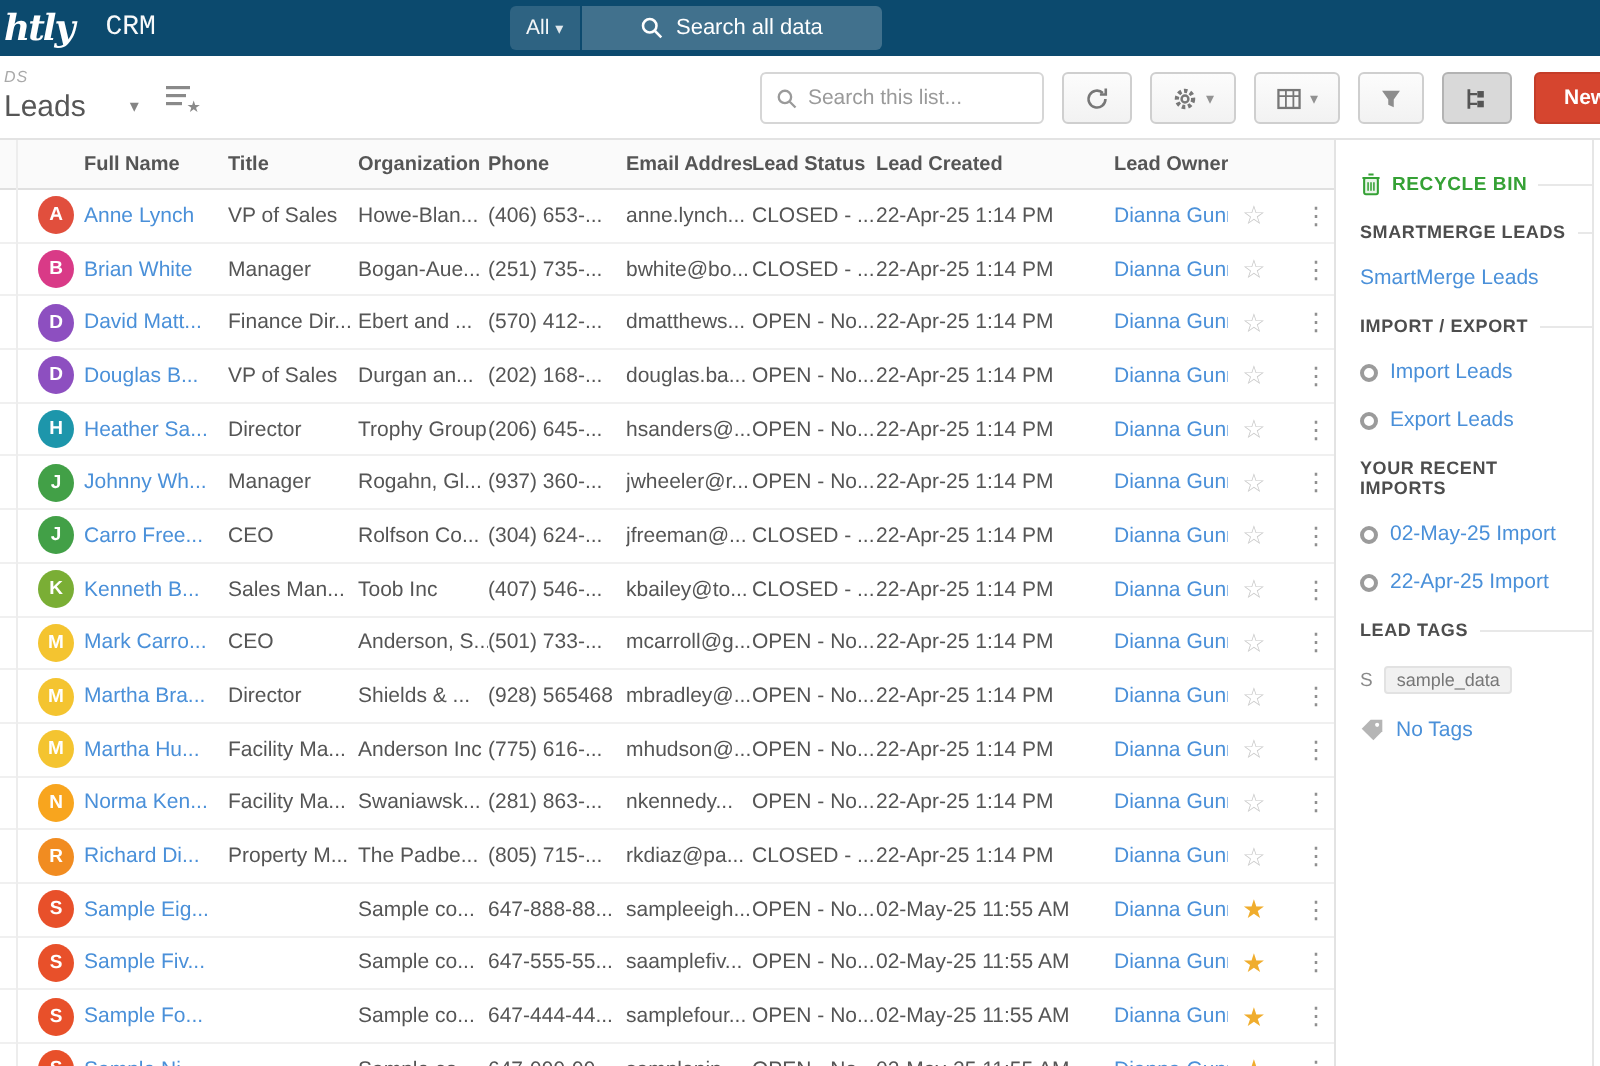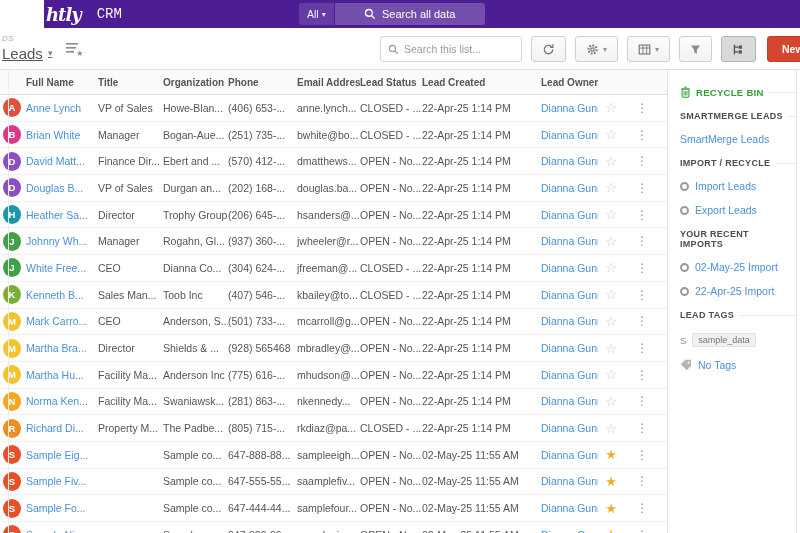--- a/index.html
+++ b/index.html
@@ -1,32 +1,32 @@
 <!DOCTYPE html>
 <html><head>
 <meta charset="utf-8">
 <style>
   * { margin:0; padding:0; box-sizing:border-box; }
   body { font-family:"Liberation Sans", sans-serif; background:#fff; }
   .screen { width:800px; height:533px; position:relative; overflow:hidden; background:#fff; }
 
   
-  .appbar { height:28px; background:#4c1d95; display:flex; align-items:center; color:#fff; position:relative;margin-left:44px; }
+  .appbar { height:28px; background:#0c4a6e; display:flex; align-items:center; color:#fff; position:relative; }
   .logo { font-family:"DejaVu Serif", serif; font-style:italic; font-weight:bold; font-size:18px; margin-left:-4px; padding-left:6px; letter-spacing:-1px; }
   .appname { font-size:14px; margin-left:16px; font-weight:400; opacity:.97;font-family:Liberation Mono, monospace; }
   .global-search { position:absolute; left:255px; top:3px; display:flex; height:22px; }
   .scope-chip { background:rgba(255,255,255,.14); border-radius:3px 0 0 3px; font-size:10.5px; display:flex; align-items:center; padding:0 8px; gap:3px; color:rgba(255,255,255,.95); }
   .g-input { background:rgba(255,255,255,.22); border-radius:0 3px 3px 0; margin-left:1px; width:150px; display:flex; align-items:center; padding:0 8px; gap:6px; font-size:11px; color:#fff;justify-content:center; }
   .caret { font-size:8px; opacity:.9; }
 
   
   .toolbar { height:42px; background:#fff; border-bottom:1px solid #e3e3e3; display:flex; align-items:center; position:relative; }
   .title-block { margin-left:2px; line-height:1; }
   .crumb { font-size:8px; color:#a9a9a9; letter-spacing:.5px; margin-bottom:3px;font-style:italic; }
-  .page-title { font-size:15px; color:#565656; display:inline-flex; align-items:center; gap:5px; cursor:pointer;text-decoration:underline; }
+  .page-title { font-size:15px; color:#565656; display:inline-flex; align-items:center; gap:22px; cursor:pointer; }
   .page-title .caret { color:#777; font-size:9px; }
   .listview-icon { margin-left:14px; color:#8a8a8a; position:relative; width:15px; height:13px; }
   .listview-icon .bars { position:absolute; left:0; top:1px; width:12px; height:10px;
      background:linear-gradient(#8a8a8a,#8a8a8a) 0 0/12px 1.6px no-repeat,
                 linear-gradient(#8a8a8a,#8a8a8a) 0 4px/10px 1.6px no-repeat,
                 linear-gradient(#8a8a8a,#8a8a8a) 0 8px/8px 1.6px no-repeat; }
   .listview-icon .mini-star { position:absolute; right:-2px; bottom:-3px; font-size:8px; color:#8a8a8a; }
   .tb-right { position:absolute; right:0; top:8px; display:flex; align-items:center; }
   .list-search { width:142px; height:26px; border:1px solid #d6d6d6; border-radius:3px; display:flex; align-items:center; padding:0 7px; gap:5px; color:#9a9a9a; background:#fff; }
   .list-search input { border:none; outline:none; width:110px; font-size:10.5px; color:#555; font-family:inherit; }
@@ -34,21 +34,21 @@
   .tbtn { height:26px; border:1px solid #cfcfcf; border-radius:3px; background:linear-gradient(#fcfcfc,#f2f2f2); display:flex; align-items:center; justify-content:center; gap:4px; margin-left:9px; padding:0 10px; cursor:pointer; color:#777; }
   .tbtn .caret { color:#888; }
   .tbtn.active { background:#d9d9d9; border-color:#b3b3b3; }
   .btn-new { height:26px; margin-left:11px; margin-right:-46px; background:#d6452f; border:1px solid #c43d29; color:#fff; font-weight:bold; font-size:10.5px; border-radius:3px; padding:0 14px; display:flex; align-items:center; cursor:pointer; white-space:nowrap; }
 
   
   .content { display:flex; height:463px; }
   .table-area { width:668px; position:relative; border-right:1px solid #e3e3e3; overflow:hidden; }
   .table-area::before { content:""; position:absolute; left:8px; top:0; bottom:0; width:1px; background:#ededed; }
 
-  .thead, .trow { display:grid; grid-template-columns:26px 72px 65px 65px 69px 63px 62px 119px 57px 26px 36px; align-items:center; padding-left:0; }
+  .thead, .trow { display:grid; grid-template-columns:26px 72px 65px 65px 69px 63px 62px 119px 57px 26px 36px; align-items:center; padding-left:16px; }
   .thead { height:25px; background:#fafafa; border-bottom:1px solid #e0e0e0; font-size:10px; font-weight:bold; color:#555; }
   .thead .hcell { white-space:nowrap; overflow:hidden; padding-right:4px; cursor:pointer; }
   .trow { height:26.7px; border-bottom:1px solid #f0f0f0; background:#fff; }
   .cell { font-size:10.5px; color:#555; white-space:nowrap; overflow:hidden; padding-right:5px; }
   .cell.link { color:#4a90d9; cursor:pointer; }
   .c-av { display:flex; justify-content:flex-start; padding-left:3px; }
   .avatar { width:19px; height:19px; border-radius:50%; color:#fff; font-size:9.5px; font-weight:bold; display:flex; align-items:center; justify-content:center; }
   .c-star { font-size:13px; text-align:center; cursor:pointer; padding-right:0; }
   .c-star.outline { color:#c9c9c9; }
   .c-star.filled { color:#f0ad2d; }
@@ -275,23 +275,23 @@
     <div class="cell">22-Apr-25 1:14 PM</div>
     <div class="cell link">Dianna Gunn</div>
     <div class="cell c-star outline">☆</div>
     <div class="cell c-kebab">⋮</div>
   </div>
 
   <div class="trow">
     <div class="cell c-av">
               <span class="avatar" style="background: rgb(66, 160, 71);">J</span>
             </div>
-    <div class="cell link">White Free...</div>
+    <div class="cell link">Carro Free...</div>
     <div class="cell">CEO</div>
-    <div class="cell">Dianna Co...</div>
+    <div class="cell">Rolfson Co...</div>
     <div class="cell">(304) 624-...</div>
     <div class="cell">jfreeman@...</div>
     <div class="cell">CLOSED - ...</div>
     <div class="cell">22-Apr-25 1:14 PM</div>
     <div class="cell link">Dianna Gunn</div>
     <div class="cell c-star outline">☆</div>
     <div class="cell c-kebab">⋮</div>
   </div>
 
   <div class="trow">
@@ -471,21 +471,21 @@
 
       <div class="sb-header">
         <span>SMARTMERGE LEADS</span>
           <span class="rule"></span>
       </div>
       <div class="sb-link">
         <span>SmartMerge Leads</span>
       </div>
 
       <div class="sb-header">
-        <span>IMPORT / RECYCLE</span>
+        <span>IMPORT / EXPORT</span>
           <span class="rule"></span>
       </div>
       <div class="sb-link">
         <span class="donut"></span>
         <span>Import Leads</span>
       </div>
       <div class="sb-link">
         <span class="donut"></span>
         <span>Export Leads</span>
       </div>

